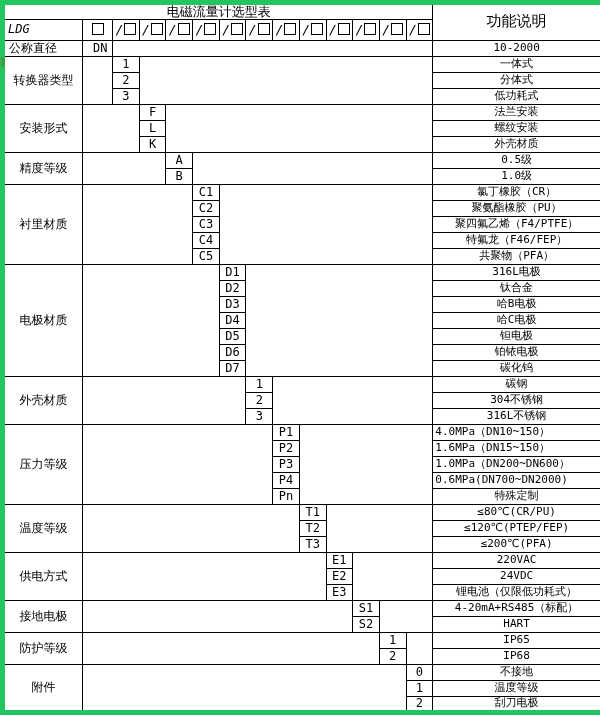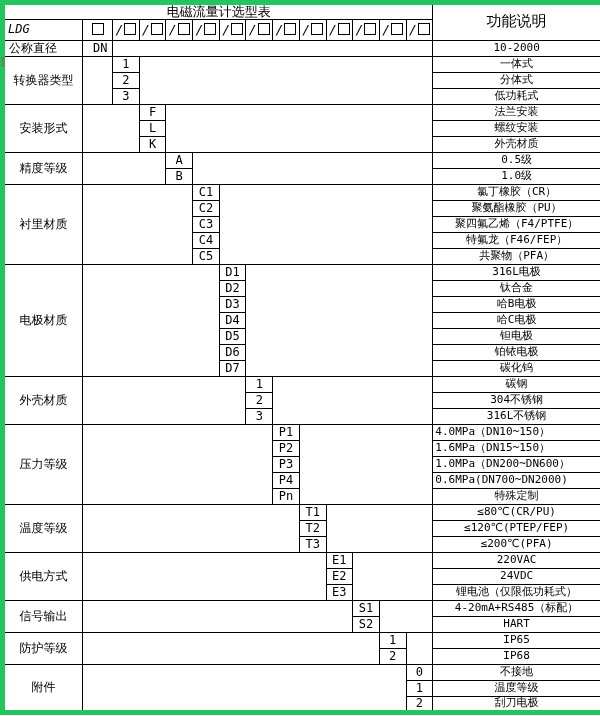--- a/index.html
+++ b/index.html
@@ -243,21 +243,21 @@
         </tr>
         <tr>
           <td class="code">E2</td>
           <td class="desc">24VDC</td>
         </tr>
         <tr>
           <td class="code">E3</td>
           <td class="desc">锂电池（仅限低功耗式）</td>
         </tr>
         <tr>
-          <td class="cat" rowspan="2">信号输出</td>
+          <td class="cat" rowspan="2">接地电极</td>
           <td class="filler" rowspan="2" colspan="10"></td>
           <td class="code">S1</td>
           <td class="filler" rowspan="2" colspan="2"></td>
           <td class="desc">4-20mA+RS485（标配）</td>
         </tr>
         <tr>
           <td class="code">S2</td>
           <td class="desc">HART</td>
         </tr>
         <tr>

